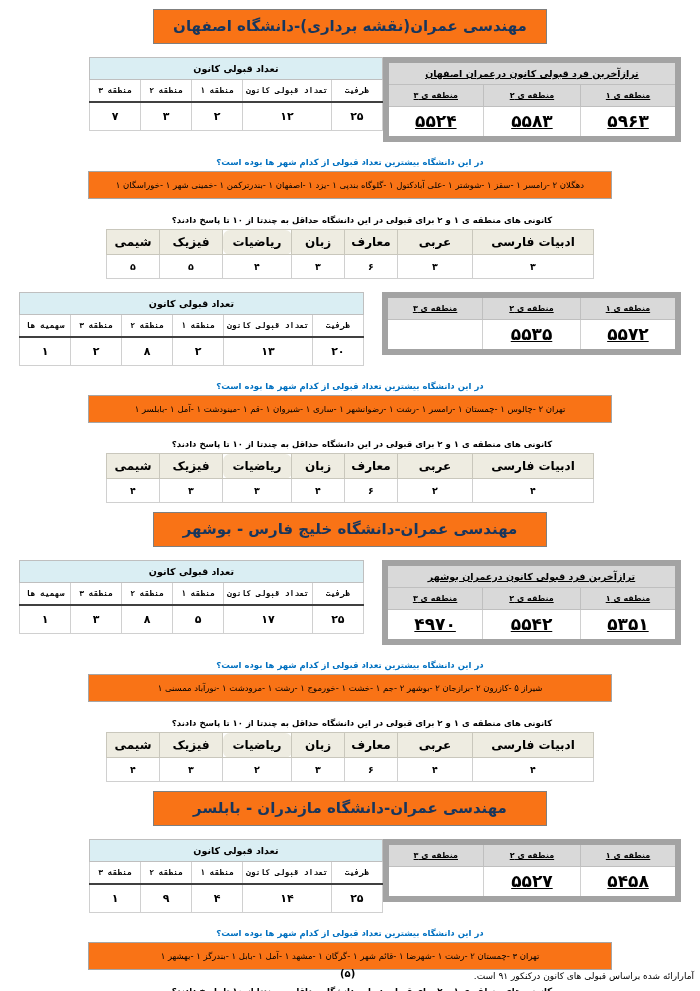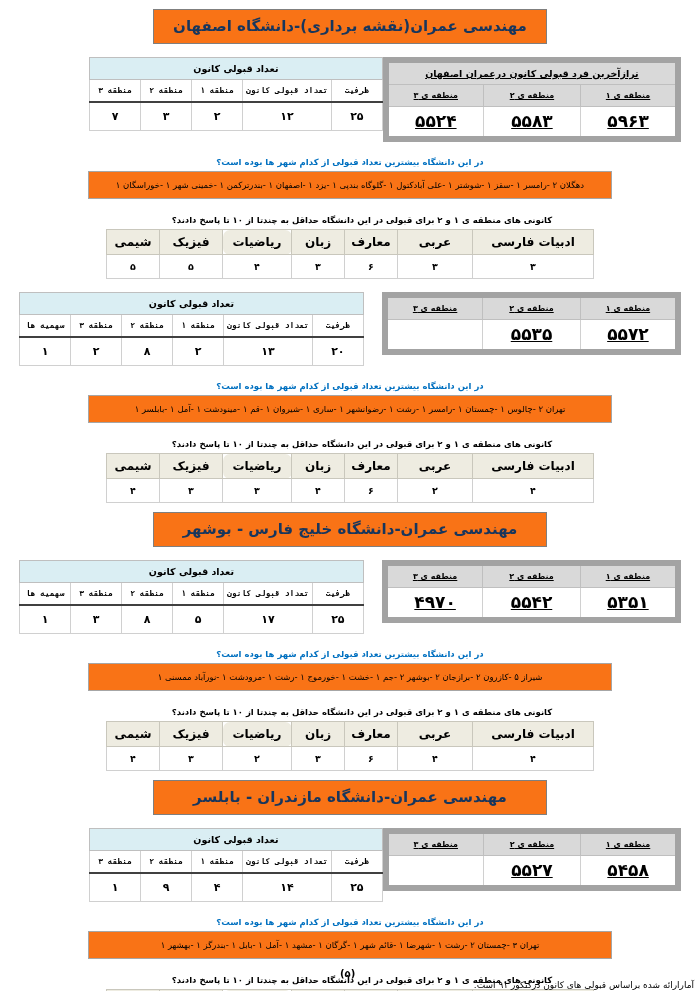--- a/index.html
+++ b/index.html
@@ -46,21 +46,21 @@
 
   .subject-table{margin:4px auto 0 auto;border:1px solid #a6a6a6;}
   .subject-table th{background:#eeece1;font-size:12px;font-weight:bold;
     padding:5px 6px;border:1px solid #c9c7bc;white-space:nowrap;}
   .subject-table td.val{font-size:9.5px;font-weight:bold;text-align:center;
     padding:6px 6px;border:1px solid #d0d0d0;border-top:1.5px solid #555;}
   .sub-lit{min-width:108px;}.sub-ar{min-width:62px;}.sub-ma{min-width:40px;}
   .sub-zb{min-width:40px;}.sub-ri{min-width:56px;border-radius:7px;}.sub-ph{min-width:50px;}.sub-ch{min-width:40px;}
 
   .footer{position:absolute;bottom:7px;left:0;width:100%;height:16px;}
-  .footer .note{position:absolute;right:6px;top:12px;font-size:9px;}
+  .footer .note{position:absolute;right:6px;top:3px;font-size:9px;}
   .footer .pagenum{position:absolute;left:340px;top:0;font-size:10px;font-weight:bold;}
 </style>
 </head>
 <body>
 
 <div class="page">
 
   <div class="section">
     <div class="title-bar">مهندسی عمران(نقشه برداری)-دانشگاه اصفهان</div>
     <div class="tables-row">
@@ -195,20 +195,23 @@
       </tr>
     </tbody>
       </table>
   </div>
 
   <div class="section">
     <div class="title-bar">مهندسی عمران-دانشگاه خلیج فارس - بوشهر</div>
     <div class="tables-row">
       <table class="score-table">
         <tbody>
+            <tr class="t-title">
+              <td colspan="3">ترازآخرین فرد قبولی کانون درعمران بوشهر</td>
+            </tr>
         <tr>
           <th>منطقه ی ۱</th>
           <th>منطقه ی ۲</th>
           <th>منطقه ی ۳</th>
         </tr>
         <tr>
           <td class="val">۵۳۵۱</td>
           <td class="val">۵۵۴۲</td>
           <td class="val">۴۹۷۰</td>
         </tr>

